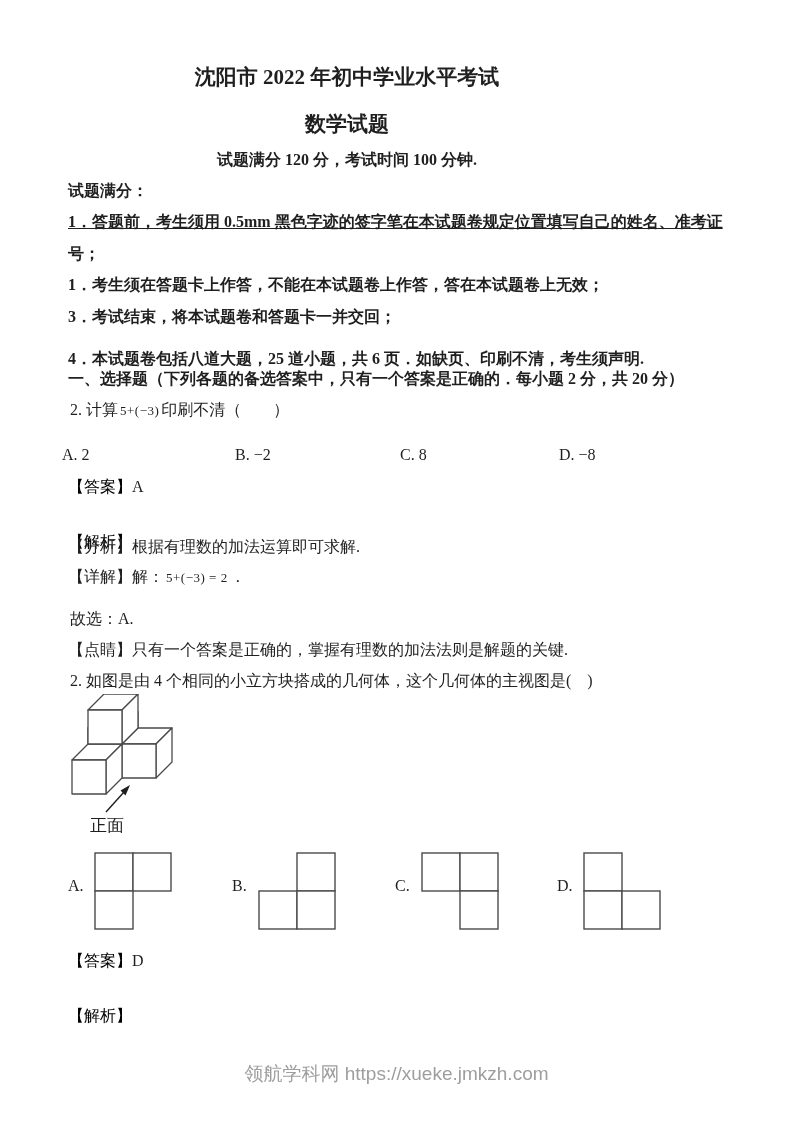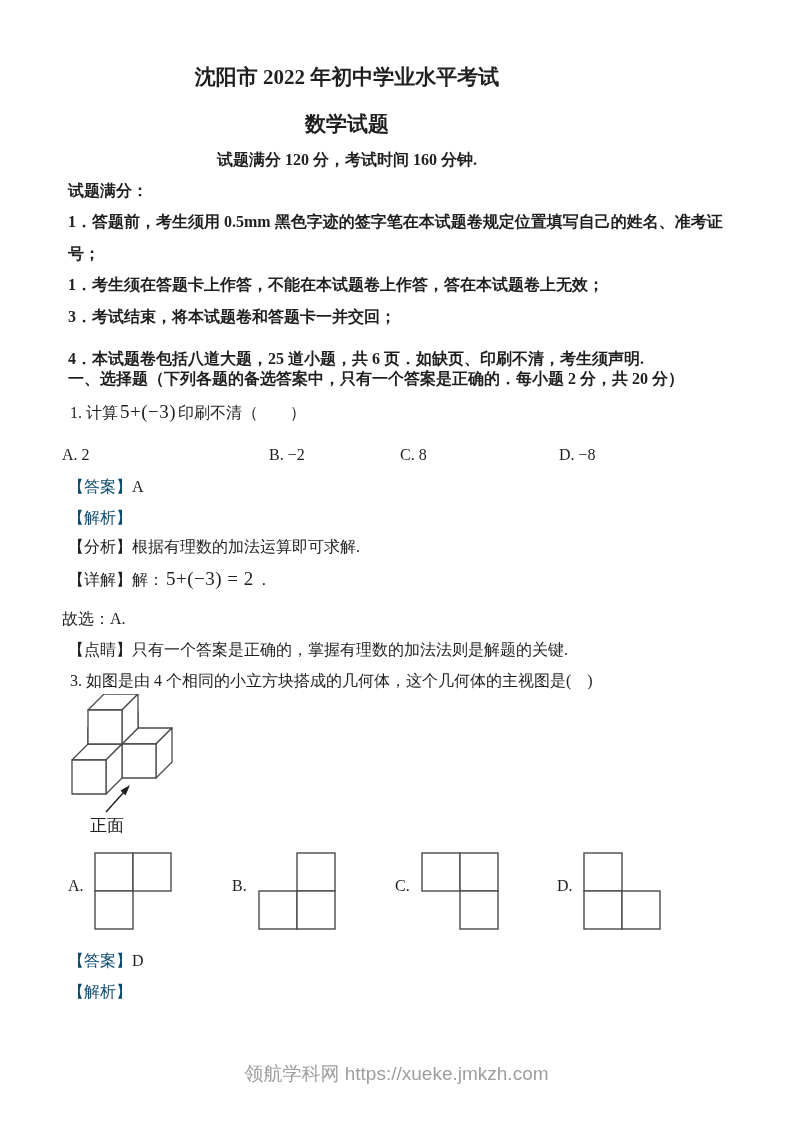--- a/index.html
+++ b/index.html
@@ -5,78 +5,78 @@
   html, body { margin:0; padding:0; }
   body {
     width:793px; height:1122px; position:relative; overflow:hidden;
     background:#ffffff; color:#1f1f1f;
     font-family:"Liberation Serif","DejaVu Serif",serif;
     font-size:16px; line-height:1.25;
   }
   .abs { position:absolute; }
   .bold { font-weight:bold; }
   .center { left:0; width:694px; text-align:center; }
-  .blue { color:#0c4a6e; }
+  .blue { color:#000000;margin-top:24px; }
   .t21 { font-size:21px; }
   .t16 { font-size:16px; }
-  .math { font-size:19px; padding:0 2px; letter-spacing:0.5px; }
+  .math { font-size:13px; padding:0 2px; letter-spacing:0.5px; }
   #notice-lines { position:absolute; left:68px; top:212px; width:705px; }
   .notice-line { position:absolute; left:0; width:705px; font-weight:bold; white-space:nowrap; }
   #q1-options, #q2-options { position:absolute; left:0; top:0; width:793px; }
   .opt { position:absolute; white-space:nowrap; }
   .shape-label { position:absolute; font-size:16px; }
   .shape-svg { position:absolute; }
   #footer-bar { position:absolute; top:1062px; left:0; width:793px; text-align:center;
     font-family:"Liberation Sans","DejaVu Sans",sans-serif; font-size:19px; color:#9e9e9e; }
   svg { display:block; }
 </style>
 </head>
 <body>
 
 <div class="abs center bold t21" style="top:64px">沈阳市 2022 年初中学业水平考试</div>
 <div class="abs center bold t21" style="top:111px">数学试题</div>
-<div class="abs center bold t16" style="top:150px">试题满分 120 分，考试时间 160 分钟.</div>
+<div class="abs center bold t16" style="top:150px">试题满分 120 分，考试时间 100 分钟.</div>
 
 <div class="abs bold" style="top:181px;left:68px">试题满分：</div>
 <div id="notice-lines">
-    <div class="notice-line" style="top: 0px;">1．答题前，考生须用 0.5mm 黑色字迹的签字笔在本试题卷规定位置填写自己的姓名、准考证</div>
+    <div class="notice-line" style="top: 0px; text-decoration: underline;">1．答题前，考生须用 0.5mm 黑色字迹的签字笔在本试题卷规定位置填写自己的姓名、准考证</div>
     <div class="notice-line" style="top: 31.6px;">号；</div>
     <div class="notice-line" style="top: 63.2px;">1．考生须在答题卡上作答，不能在本试题卷上作答，答在本试题卷上无效；</div>
     <div class="notice-line" style="top: 94.8px;">3．考试结束，将本试题卷和答题卡一并交回；</div>
     <div class="notice-line" style="top: 137px;">4．本试题卷包括八道大题，25 道小题，共 6 页．如缺页、印刷不清，考生须声明.</div>
   </div>
 
 <div class="abs bold" style="top:369px;left:68px;width:710px">一、选择题（下列各题的备选答案中，只有一个答案是正确的．每小题 2 分，共 20 分）</div>
 
 <div class="abs" style="top:400px;left:70px">
-  <span>1. 计算</span><span class="math">5+(−3)</span><span>印刷不清（　　）</span>
+  <span>2. 计算</span><span class="math">5+(−3)</span><span>印刷不清（　　）</span>
 </div>
 <div id="q1-options" style="top:445px" class="abs">
     <span class="opt" style="left: 62px;">A. 2</span>
-    <span class="opt" style="left: 235px; margin-left: 34px;">B. −2</span>
+    <span class="opt" style="left: 235px;">B. −2</span>
     <span class="opt" style="left: 400px;">C. 8</span>
     <span class="opt" style="left: 559px;">D. −8</span>
   </div>
 
 <div class="abs" style="top:477px;left:68px">
   <span class="blue">【答案】</span><span>A</span>
 </div>
 <div class="abs blue" style="top:508px;left:68px">【解析】</div>
 <div class="abs" style="top:537px;left:68px">
   <span>【分析】</span><span>根据有理数的加法运算即可求解.</span>
 </div>
 <div class="abs" style="top:567px;left:68px">
   <span>【详解】</span><span>解：</span><span class="math">5+(−3) = 2</span><span>．</span>
 </div>
-<div class="abs" style="top:609px;left:62px">故选：A.</div>
+<div class="abs" style="top:609px;left:70px">故选：A.</div>
 <div class="abs" style="top:640px;left:68px">
   <span>【点睛】</span><span>只有一个答案是正确的，掌握有理数的加法法则是解题的关键.</span>
 </div>
 
-<div class="abs" style="top:671px;left:70px">3. 如图是由 4 个相同的小立方块搭成的几何体，这个几何体的主视图是(　)</div>
+<div class="abs" style="top:671px;left:70px">2. 如图是由 4 个相同的小立方块搭成的几何体，这个几何体的主视图是(　)</div>
 
 <svg class="abs" style="top:694px;left:66px" width="120" height="142" viewBox="0 0 120 142">
   <g stroke="#4a4a4a" stroke-width="1.3" fill="#ffffff" stroke-linejoin="round">
 
     <polygon points="22,34 38,18 72,18 56,34"></polygon>
     <polygon points="56,34 72,18 72,52 56,68"></polygon>
     <rect x="22" y="34" width="34" height="34"></rect>
 
     <polygon points="56,50 72,34 106,34 90,50"></polygon>
     <polygon points="90,50 106,34 106,68 90,84"></polygon>

